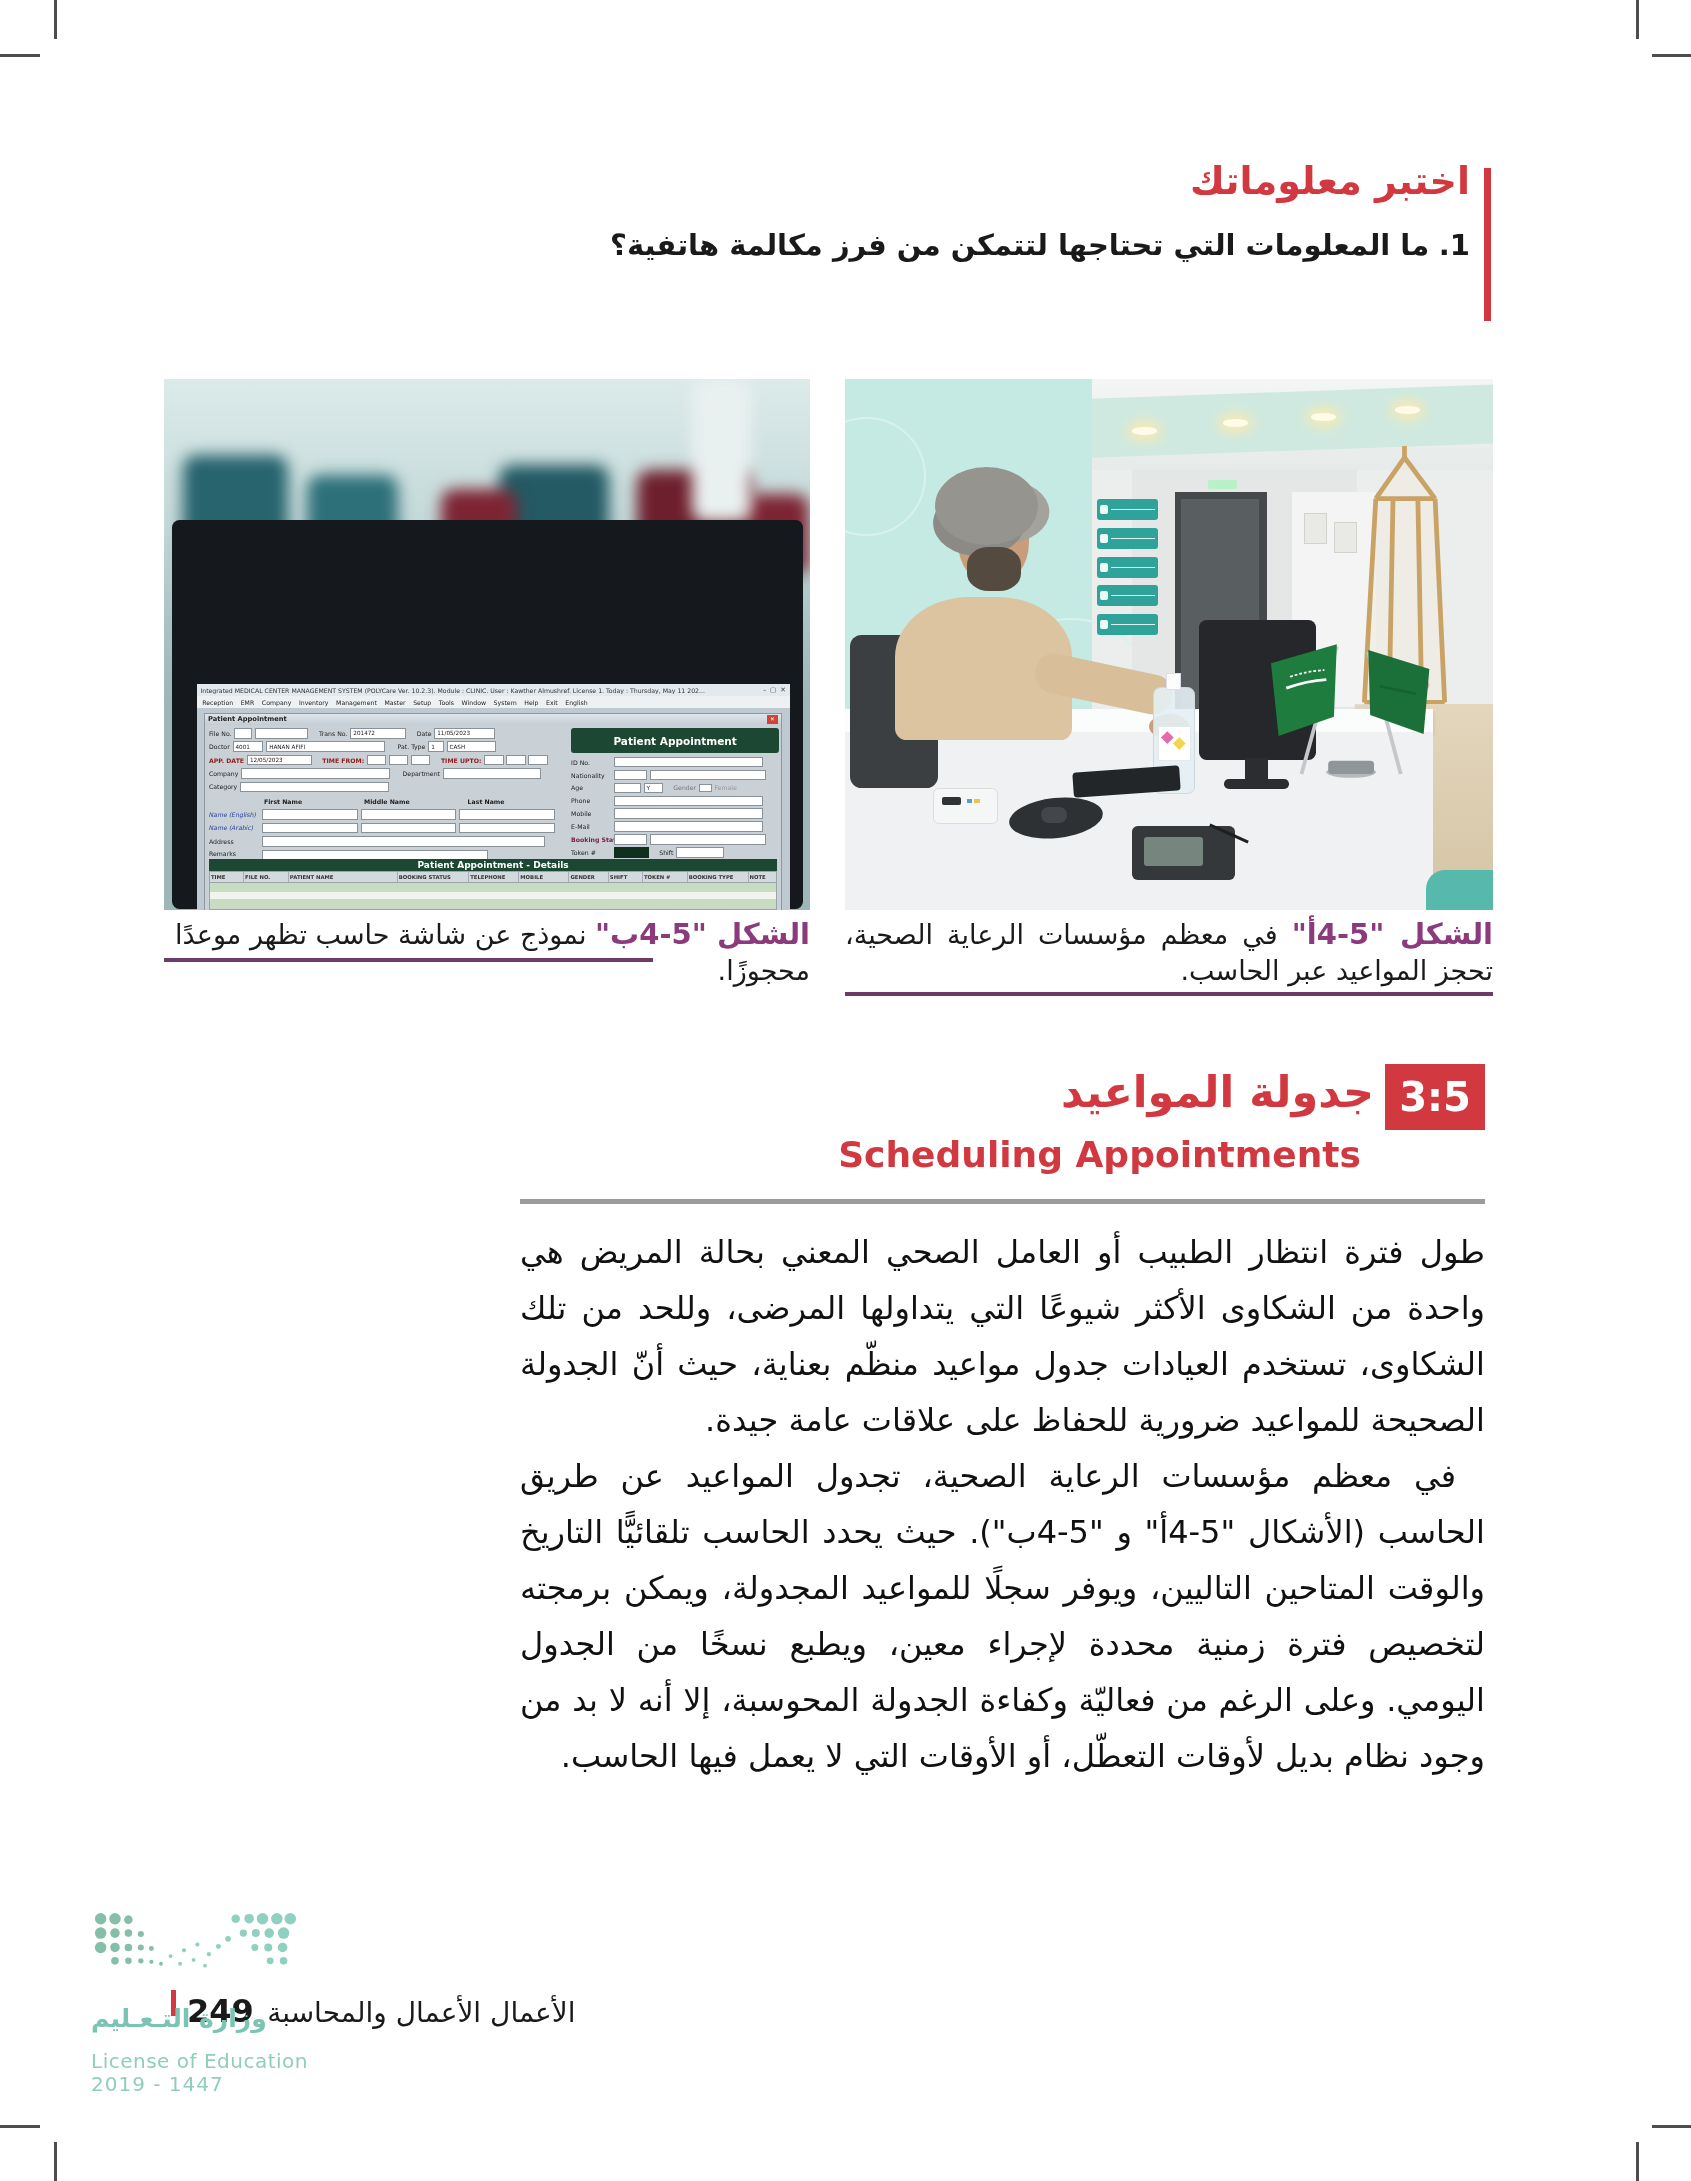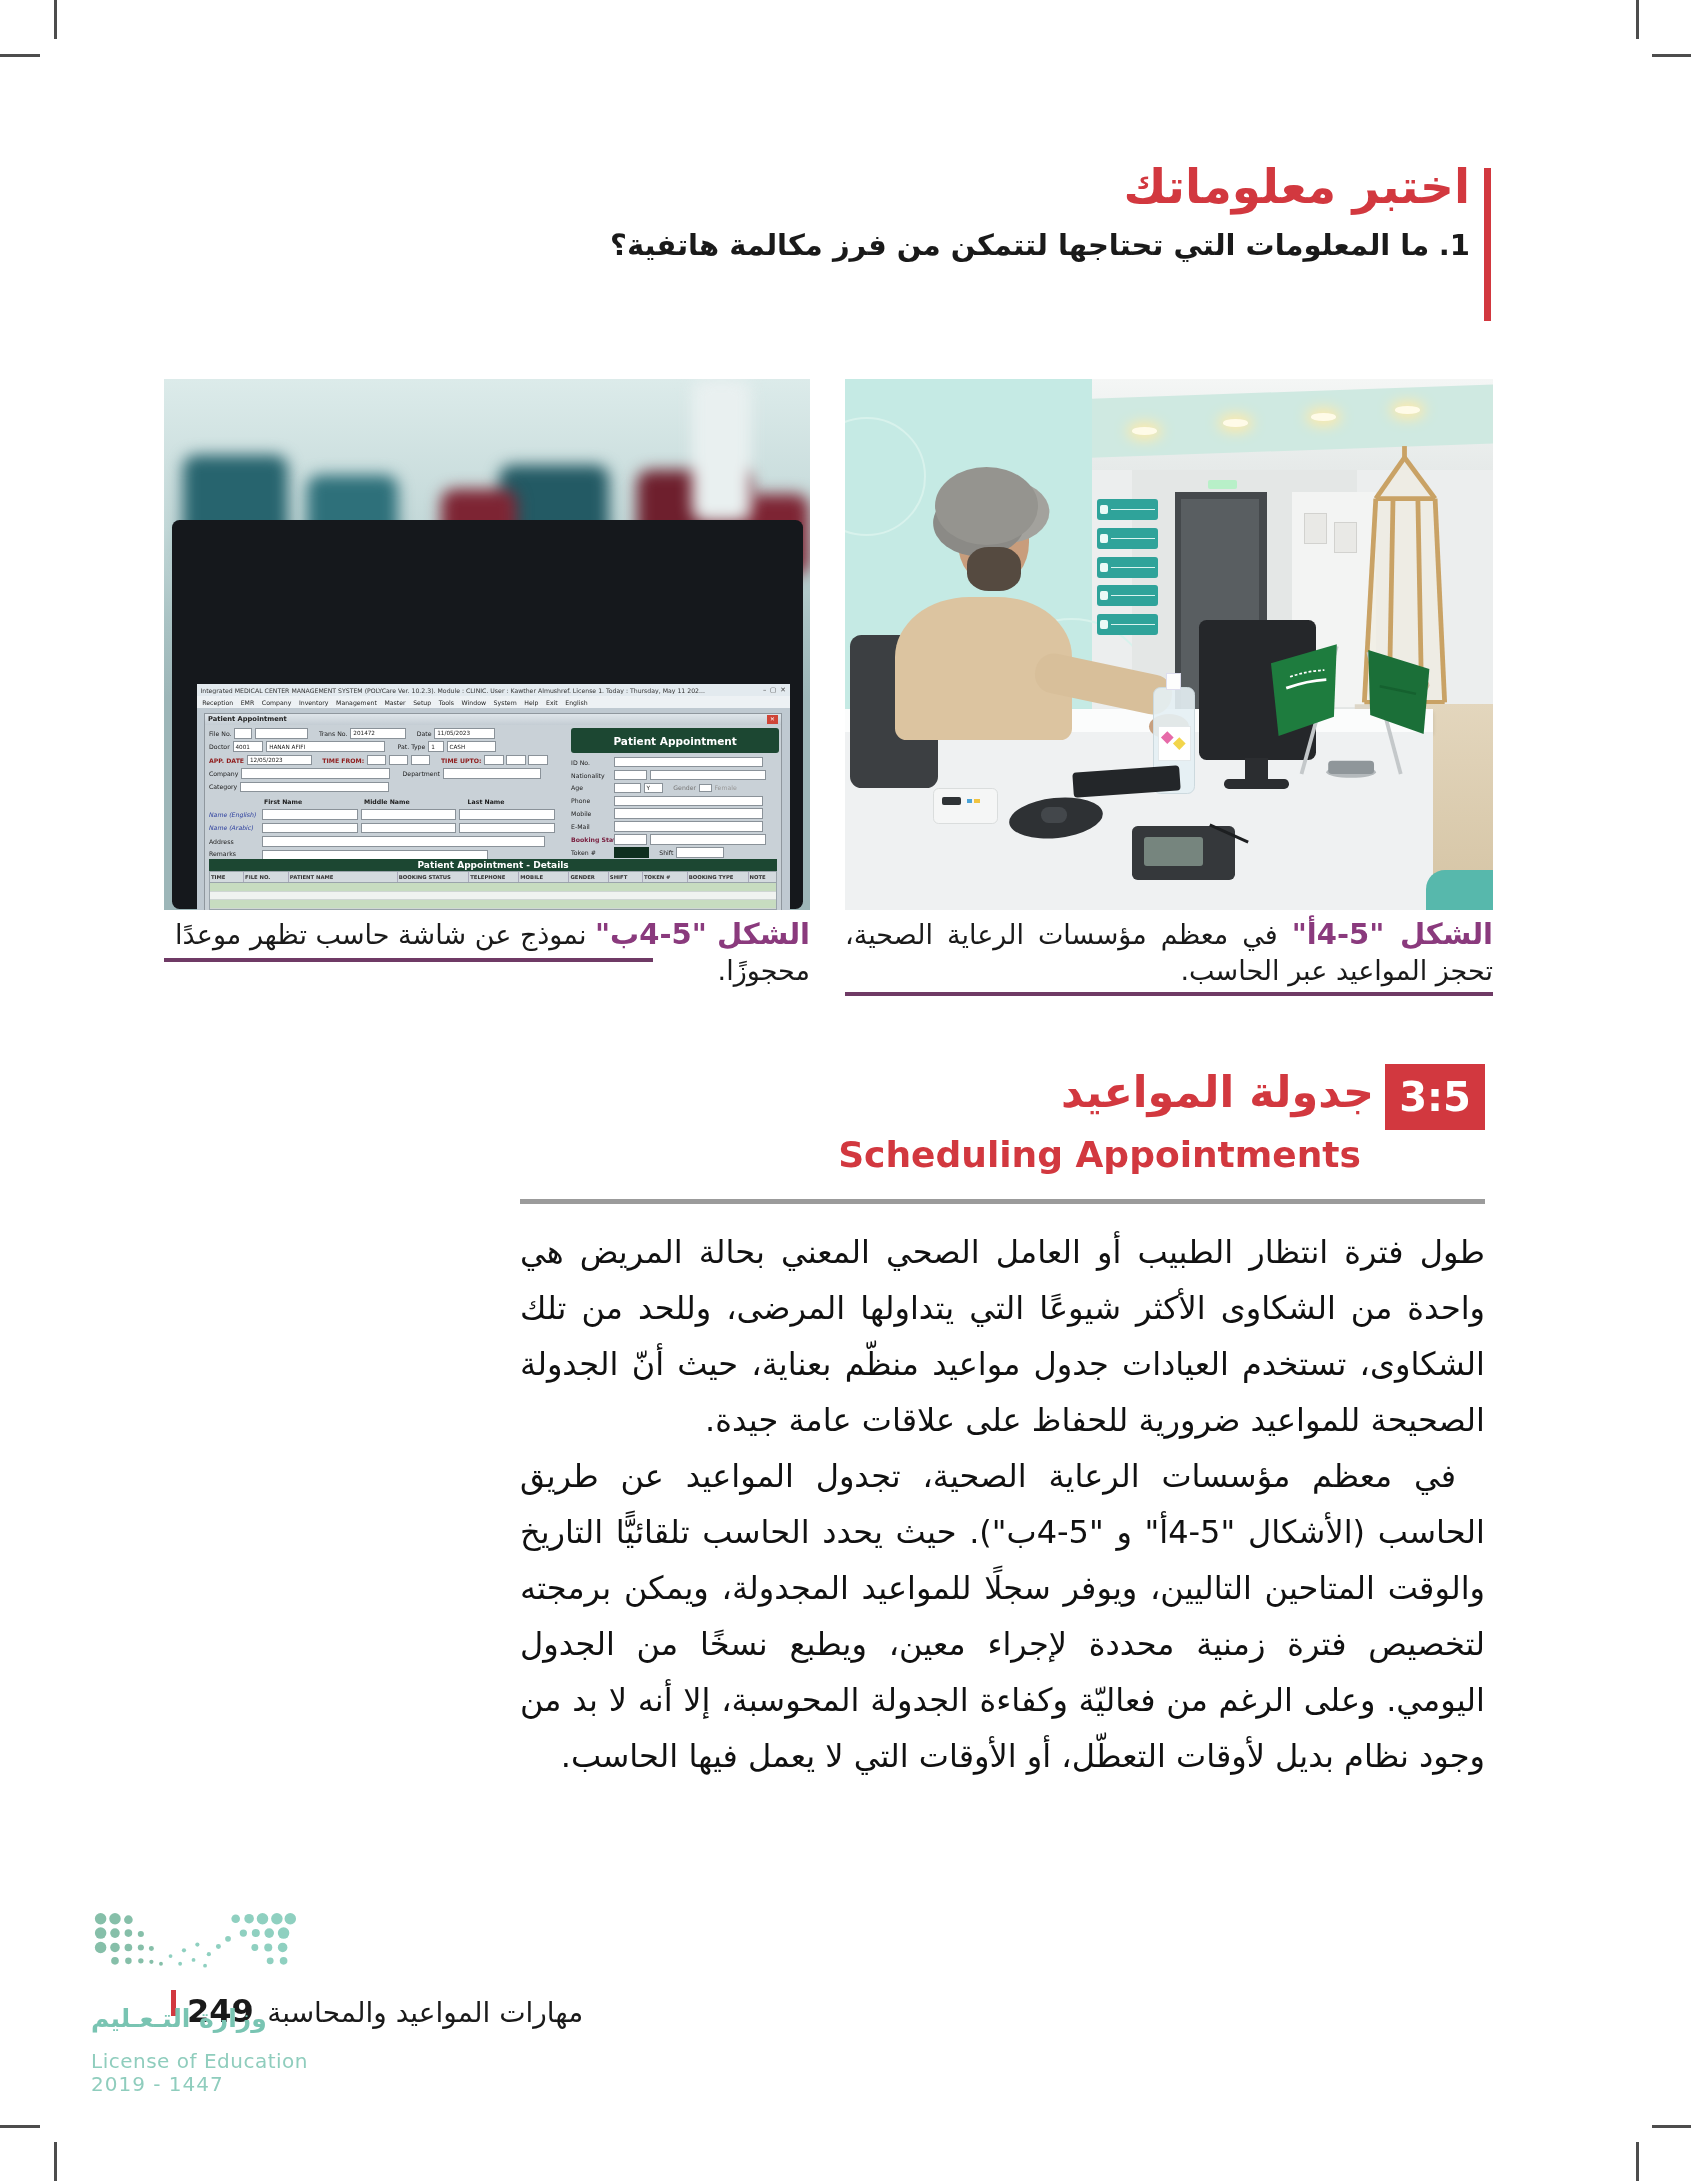--- a/index.html
+++ b/index.html
@@ -3,21 +3,21 @@
 <meta charset="utf-8">
 <style>
   html,body{margin:0;padding:0;background:#ffffff;}
   #page{position:relative;width:1692px;height:2181px;background:#fff;overflow:hidden;
         font-family:"DejaVu Sans",sans-serif;}
   .abs{position:absolute;}
   
   .mark{position:absolute;background:#4d4d4d;}
   
   .tk-bar{left:1484px;top:168px;width:6.7px;height:153px;background:#d2383f;}
-  .tk-title{right:222px;top:159px;font-size:47px;font-weight:bold;color:#d2383f;direction:rtl;}
+  .tk-title{right:222px;top:159px;font-size:38px;font-weight:bold;color:#d2383f;direction:rtl;}
   .tk-q{right:222px;width:1071px;direction:rtl;text-align:right;font-size:29px;color:#1a1a1a;font-weight:600;}
   .tk-q .qnum{font-weight:bold;margin-left:9.6px;}
   
   .fig-caption{direction:rtl;font-size:27px;color:#1a1a1a;line-height:36px;}
   .fig-label{color:#8a3a7d;font-weight:bold;font-size:29px;}
   .fig-rule{height:3.8px;background:#6f3a65;}
   
   .sec-box{left:1385px;top:1064px;width:100px;height:66px;background:#d2383f;color:#fff;
            font-size:40px;font-weight:bold;display:flex;align-items:center;justify-content:center;}
   .sec-ar{right:318px;top:1067px;font-size:43px;font-weight:bold;color:#d2383f;direction:rtl;}
@@ -468,21 +468,21 @@
         <circle cx="200" cy="24" r="6"></circle>
       <circle cx="170" cy="39" r="3.6"></circle>
         <circle cx="184" cy="39" r="4.2"></circle>
         <circle cx="199" cy="39" r="5"></circle>
       <circle cx="186" cy="53" r="3.6"></circle>
         <circle cx="200" cy="53" r="4"></circle>
     </g>
   </svg>
   <div class="abs pg-bar"></div>
   <div class="abs pg-row">
-    <span class="pg-label">مهارات المواعيد والمحاسبة</span>
+    <span class="pg-label">الأعمال الأعمال والمحاسبة</span>
     <span class="pg-num">249</span>
   </div>
   <div class="abs moe-ar">وزارة التـعـليم</div>
   <div class="abs moe-en">License of Education</div>
   <div class="abs moe-yr">2019 - 1447</div>
 
 </div>
 
 
 </body></html>

